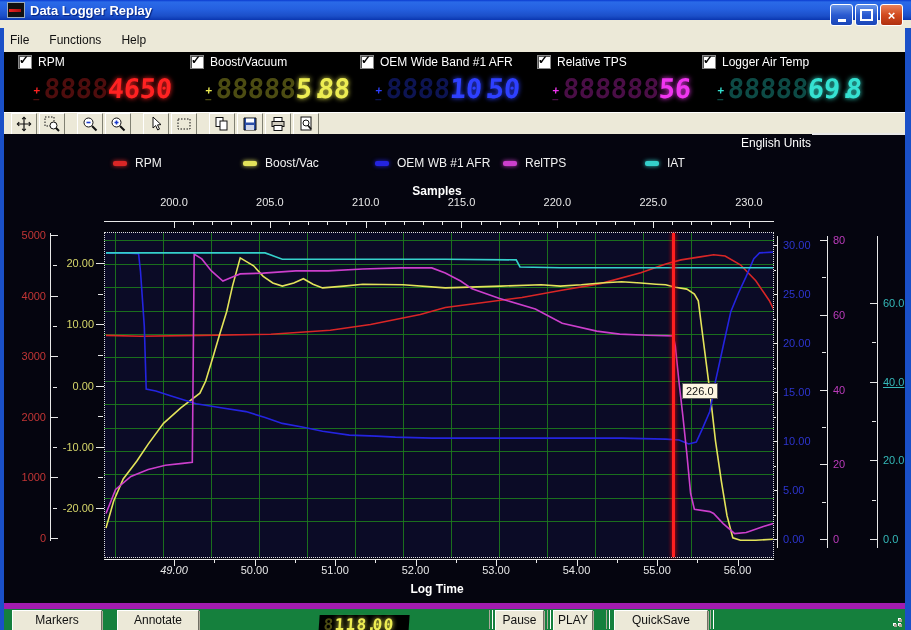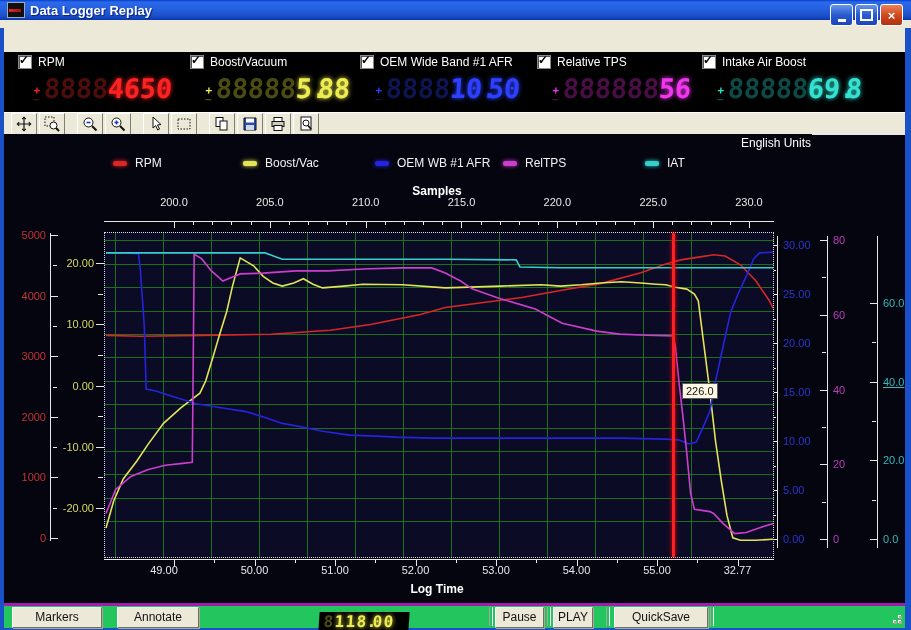--- a/index.html
+++ b/index.html
@@ -64,22 +64,22 @@
     background-color:#0b0b26;
     background-image:
       repeating-linear-gradient(to right,transparent 0 47px,rgba(28,122,28,.9) 47px 48px),
       repeating-linear-gradient(to bottom,transparent 0 22.4px,rgba(28,122,28,.9) 22.4px 23.4px);
     background-position:-37px -15px;}
   .plot svg{position:absolute;left:0;top:0;}
   .cursor-line{position:absolute;top:0;width:3px;height:324px;background:#ff1f1f;box-shadow:0 0 4px #f00;}
   .cursor-tip{position:absolute;background:#fdf6e3;border:1px solid #5a5a5a;color:#111;
     font-size:11px;padding:0 3px;line-height:14px;}
   
-  .transport{position:absolute;left:4px;top:603px;width:901px;height:22px;background:#22c55e;
-    border-top:3px solid #a21caf;}
+  .transport{position:absolute;left:4px;top:603px;width:901px;height:22px;background:#15803d;
+    border-top:6px solid #a21caf;}
   .t-btn{position:absolute;top:1px;height:19px;background:#ece9d8;border:1px solid #fff;
     border-right-color:#716f64;border-bottom-color:#716f64;box-shadow:1px 1px 0 #aca899;
     font-size:12px;color:#111;text-align:center;line-height:19px;}
   .t-label{position:absolute;top:1px;height:19px;font-size:12px;color:#111;line-height:19px;
     padding-left:6px;background:#ece9d8;border:1px solid #d8d4c4;}
   .t-led{position:absolute;top:1px;height:19px;background:#000;display:flex;align-items:center;padding:0 4px;}
   .t-sep{position:absolute;top:1px;width:2px;height:19px;
     border-left:1px solid #aca899;border-right:1px solid #fff;}
   .grip{position:absolute;right:3px;top:6px;width:12px;height:12px;}
   .grip i{position:absolute;width:3px;height:3px;background:#aca899;box-shadow:-1px -1px 0 #fff;}
@@ -98,20 +98,25 @@
         </div>
       <div class="tb-btn tb-blue">
           <div class="glyph-max"></div>
         </div>
       <div class="tb-btn tb-red">
           <span>×</span>
         </div>
     </div>
   </div>
 
+  <div class="menubar" id="menubar">
+      <div class="menu-item">File</div>
+      <div class="menu-item">Functions</div>
+      <div class="menu-item">Help</div>
+    </div>
 
   <div class="side" style="left:0;top:28px;width:4px;height:602px;"></div>
   <div class="side" style="left:905px;top:28px;width:6px;height:602px;"></div>
   <div class="side" style="left:0;top:625px;width:911px;height:5px;"></div>
 
   <div class="sensor-panel" id="sensors">
       <div class="sensor-col" style="left: 14px;">
         <div class="chk-row">
           <div class="chk"></div>
           <div>RPM</div>
@@ -189,21 +194,21 @@
           <span class="slot" style="color: rgb(74, 14, 70);">8</span>
           <span class="slot" style="color: rgb(74, 14, 70);">8</span>
           <span class="slot" style="color: rgb(74, 14, 70);">8</span>
           <span class="slot" style="color: rgb(240, 54, 240); text-shadow: rgb(240, 54, 240) 0px 0px 5px;">5</span>
           <span class="slot" style="color: rgb(240, 54, 240); text-shadow: rgb(240, 54, 240) 0px 0px 5px;">6</span>
         </div>
       </div>
       <div class="sensor-col" style="left: 698px;">
         <div class="chk-row">
           <div class="chk"></div>
-          <div>Intake Air Boost</div>
+          <div>Logger Air Temp</div>
         </div>
         <div class="led" style="margin-left: 14px;">
           <div class="sgn">
             <span style="color: rgb(53, 226, 210);">+</span>
             <span style="color: rgb(13, 74, 69);">−</span>
           </div>
           <span class="slot" style="color: rgb(13, 74, 69);">8</span>
           <span class="slot" style="color: rgb(13, 74, 69);">8</span>
           <span class="slot" style="color: rgb(13, 74, 69);">8</span>
           <span class="slot" style="color: rgb(13, 74, 69);">8</span>
@@ -356,42 +361,42 @@
       <div class="tickmark" style="left: 614.818px; top: 222px; width: 1px; height: 3px;"></div>
       <div class="tickmark" style="left: 633.984px; top: 222px; width: 1px; height: 3px;"></div>
       <div class="axlabel" style="color: rgb(232, 232, 232); left: 653.15px; top: 196px; transform: translateX(-50%);">225.0</div>
       <div class="tickmark" style="left: 653.15px; top: 222px; width: 1px; height: 6px;"></div>
       <div class="tickmark" style="left: 672.316px; top: 222px; width: 1px; height: 3px;"></div>
       <div class="tickmark" style="left: 691.482px; top: 222px; width: 1px; height: 3px;"></div>
       <div class="tickmark" style="left: 710.648px; top: 222px; width: 1px; height: 3px;"></div>
       <div class="tickmark" style="left: 729.814px; top: 222px; width: 1px; height: 3px;"></div>
       <div class="axlabel" style="color: rgb(232, 232, 232); left: 748.98px; top: 196px; transform: translateX(-50%);">230.0</div>
       <div class="tickmark" style="left: 748.98px; top: 222px; width: 1px; height: 6px;"></div>
-      <div class="axlabel" style="color: rgb(232, 232, 232); left: 164px; top: 564px; transform: translateX(-50%);">49.00</div>
+      <div class="axlabel" style="color: rgb(232, 232, 232); left: 174px; top: 564px; transform: translateX(-50%); font-style: italic;">49.00</div>
       <div class="tickmark" style="left: 174px; top: 559px; width: 1px; height: 7px;"></div>
       <div class="tickmark" style="left: 214.25px; top: 559px; width: 1px; height: 4px;"></div>
       <div class="axlabel" style="color: rgb(232, 232, 232); left: 254.5px; top: 564px; transform: translateX(-50%);">50.00</div>
       <div class="tickmark" style="left: 254.5px; top: 559px; width: 1px; height: 7px;"></div>
       <div class="tickmark" style="left: 294.75px; top: 559px; width: 1px; height: 4px;"></div>
       <div class="axlabel" style="color: rgb(232, 232, 232); left: 335px; top: 564px; transform: translateX(-50%);">51.00</div>
       <div class="tickmark" style="left: 335px; top: 559px; width: 1px; height: 7px;"></div>
       <div class="tickmark" style="left: 375.25px; top: 559px; width: 1px; height: 4px;"></div>
       <div class="axlabel" style="color: rgb(232, 232, 232); left: 415.5px; top: 564px; transform: translateX(-50%);">52.00</div>
       <div class="tickmark" style="left: 415.5px; top: 559px; width: 1px; height: 7px;"></div>
       <div class="tickmark" style="left: 455.75px; top: 559px; width: 1px; height: 4px;"></div>
       <div class="axlabel" style="color: rgb(232, 232, 232); left: 496px; top: 564px; transform: translateX(-50%);">53.00</div>
       <div class="tickmark" style="left: 496px; top: 559px; width: 1px; height: 7px;"></div>
       <div class="tickmark" style="left: 536.25px; top: 559px; width: 1px; height: 4px;"></div>
       <div class="axlabel" style="color: rgb(232, 232, 232); left: 576.5px; top: 564px; transform: translateX(-50%);">54.00</div>
       <div class="tickmark" style="left: 576.5px; top: 559px; width: 1px; height: 7px;"></div>
       <div class="tickmark" style="left: 616.75px; top: 559px; width: 1px; height: 4px;"></div>
       <div class="axlabel" style="color: rgb(232, 232, 232); left: 657px; top: 564px; transform: translateX(-50%);">55.00</div>
       <div class="tickmark" style="left: 657px; top: 559px; width: 1px; height: 7px;"></div>
       <div class="tickmark" style="left: 697.25px; top: 559px; width: 1px; height: 4px;"></div>
-      <div class="axlabel" style="color: rgb(232, 232, 232); left: 737.5px; top: 564px; transform: translateX(-50%);">32.77</div>
+      <div class="axlabel" style="color: rgb(232, 232, 232); left: 737.5px; top: 564px; transform: translateX(-50%);">56.00</div>
       <div class="tickmark" style="left: 737.5px; top: 559px; width: 1px; height: 7px;"></div>
       <div class="axlabel" style="color: rgb(194, 53, 53); top: 235px; left: 46px; transform: translate(-100%, -50%);">5000</div>
       <div class="tickmark" style="left: 51px; top: 235px; width: 7px; height: 1px;"></div>
       <div class="tickmark" style="left: 53px; top: 265.3px; width: 4px; height: 1px;"></div>
       <div class="axlabel" style="color: rgb(194, 53, 53); top: 295.6px; left: 46px; transform: translate(-100%, -50%);">4000</div>
       <div class="tickmark" style="left: 51px; top: 295.6px; width: 7px; height: 1px;"></div>
       <div class="tickmark" style="left: 53px; top: 325.9px; width: 4px; height: 1px;"></div>
       <div class="axlabel" style="color: rgb(194, 53, 53); top: 356.2px; left: 46px; transform: translate(-100%, -50%);">3000</div>
       <div class="tickmark" style="left: 51px; top: 356.2px; width: 7px; height: 1px;"></div>
       <div class="tickmark" style="left: 53px; top: 386.5px; width: 4px; height: 1px;"></div>

